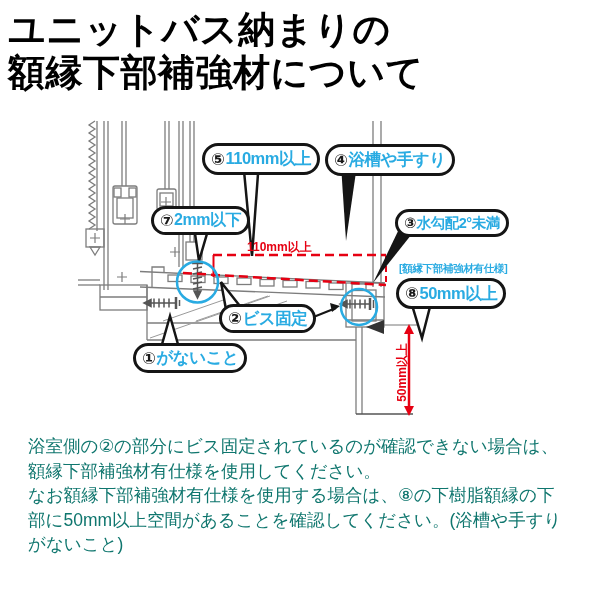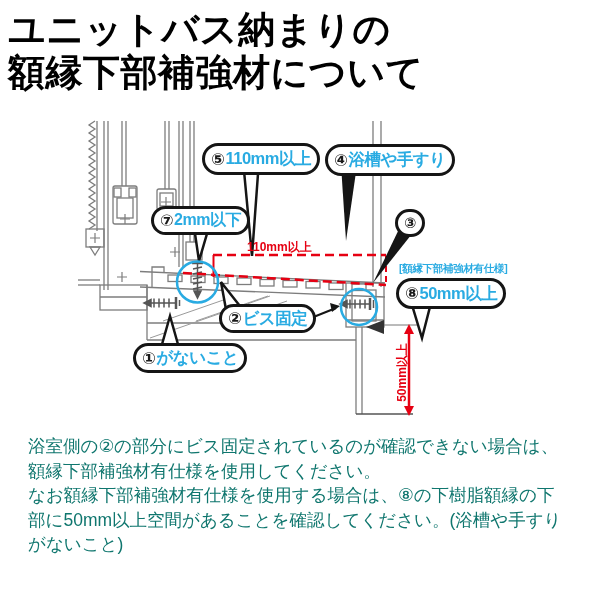--- a/index.html
+++ b/index.html
@@ -183,20 +183,21 @@
   <div class="callout" style="left:325px;top:144px;height:26px;font-size:16.5px;">
     <span class="num">④</span>
       <span class="lbl">浴槽や手すり</span>
   </div>
   <div class="callout" style="left:151px;top:206px;height:23px;font-size:16px;">
     <span class="num">⑦</span>
       <span class="lbl">2mm以下</span>
   </div>
   <div class="callout" style="left:395px;top:209px;height:22px;font-size:14.5px;">
     <span class="num">③</span>
+      <span class="lbl">水勾配2°未満</span>
   </div>
   <div class="callout" style="left:396px;top:278px;height:25px;font-size:16.5px;">
     <span class="num">⑧</span>
       <span class="lbl">50mm以上</span>
   </div>
   <div class="callout" style="left:219px;top:304px;height:23px;font-size:16.5px;">
     <span class="num">②</span>
       <span class="lbl">ビス固定</span>
   </div>
   <div class="callout" style="left:133px;top:343px;height:24px;font-size:16.5px;">

